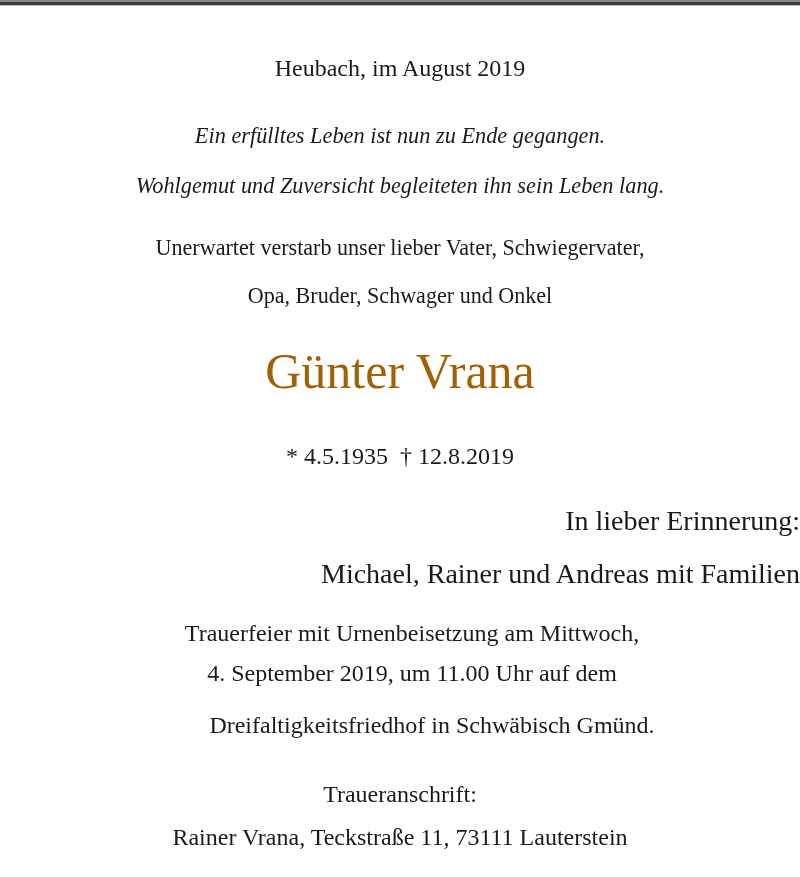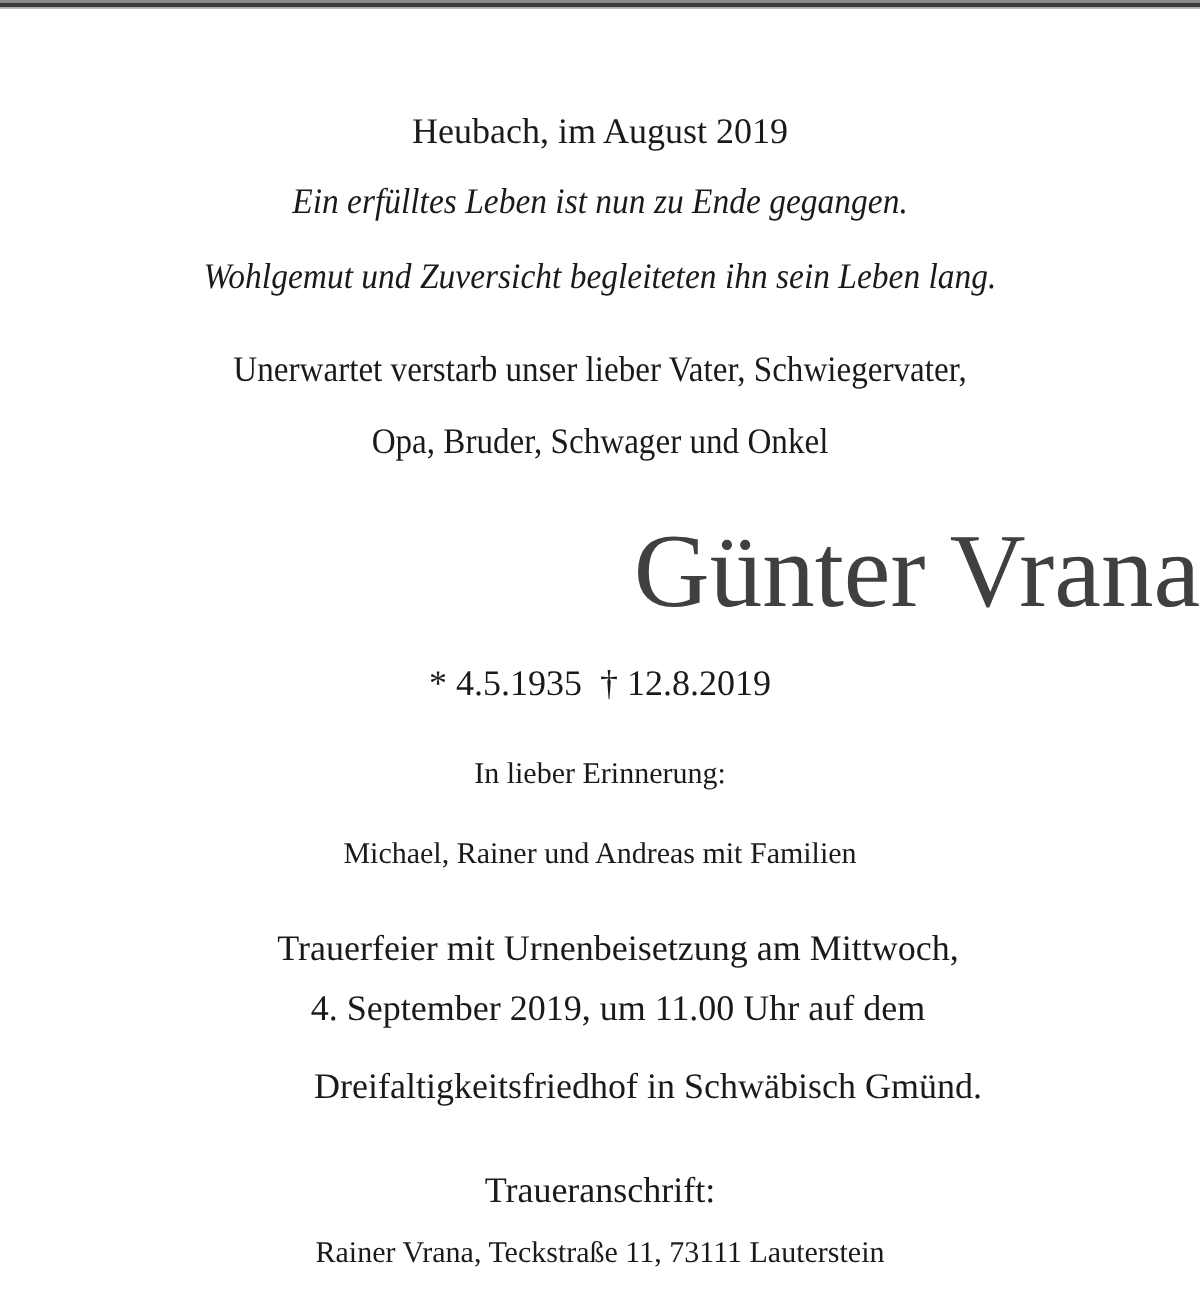--- a/index.html
+++ b/index.html
@@ -2,38 +2,38 @@
 <html><head>
 <meta charset="utf-8">
 <style>
   html, body { margin: 0; padding: 0; background: #ffffff; }
   body { width: 800px; height: 877px; position: relative; overflow: hidden;
          font-family: "Liberation Serif", "DejaVu Serif", serif; color: #1a1a1a; }
   .topbar { position: absolute; left: 0; top: 0; width: 800px; height: 2px; background: #888; }
   .topbar2 { position: absolute; left: 0; top: 2px; width: 800px; height: 3px; background: #3a3a3a; }
   .topbar3 { position: absolute; left: 0; top: 5px; width: 800px; height: 1px; background: #bbb; }
   .line { position: absolute; left: 0; width: 800px; text-align: center; white-space: nowrap; }
-  .place { top: 55px; font-size: 24px; margin-top: 20px; }
+  .place { top: 55px; font-size: 24px; }
   .motto { font-style: italic; font-size: 24px; transform: scaleX(0.93); transform-origin: center; }
   .m1 { top: 122px; }
   .m2 { top: 172px; }
   .intro { font-size: 24px; transform: scaleX(0.92); transform-origin: center; }
   .i1 { top: 234px; }
   .i2 { top: 282px; }
-  .name { top: 342px; font-size: 70px; color: #404040; text-align: right; }
+  .name { top: 342px; font-size: 50px; color: #a16207; }
   .dates { top: 443px; font-size: 24px; }
-  .mem { font-size: 20px; }
+  .mem { font-size: 28px; text-align: right; }
   .r1 { top: 505px; }
   .r2 { top: 558px; }
   .fun { font-size: 24px; padding-left: 12px; }
   .f1 { top: 620px; }
   .f2 { top: 660px; }
   .f3 { top: 712px; margin-left: 20px; }
   .a1 { top: 781px; font-size: 24px; }
-  .a2 { top: 824px; font-size: 20px; }
+  .a2 { top: 824px; font-size: 24px; }
 </style>
 </head>
 <body>
 
 <div class="topbar"></div>
 <div class="topbar2"></div>
 <div class="topbar3"></div>
 
 <div class="line place">Heubach, im August 2019</div>
 

